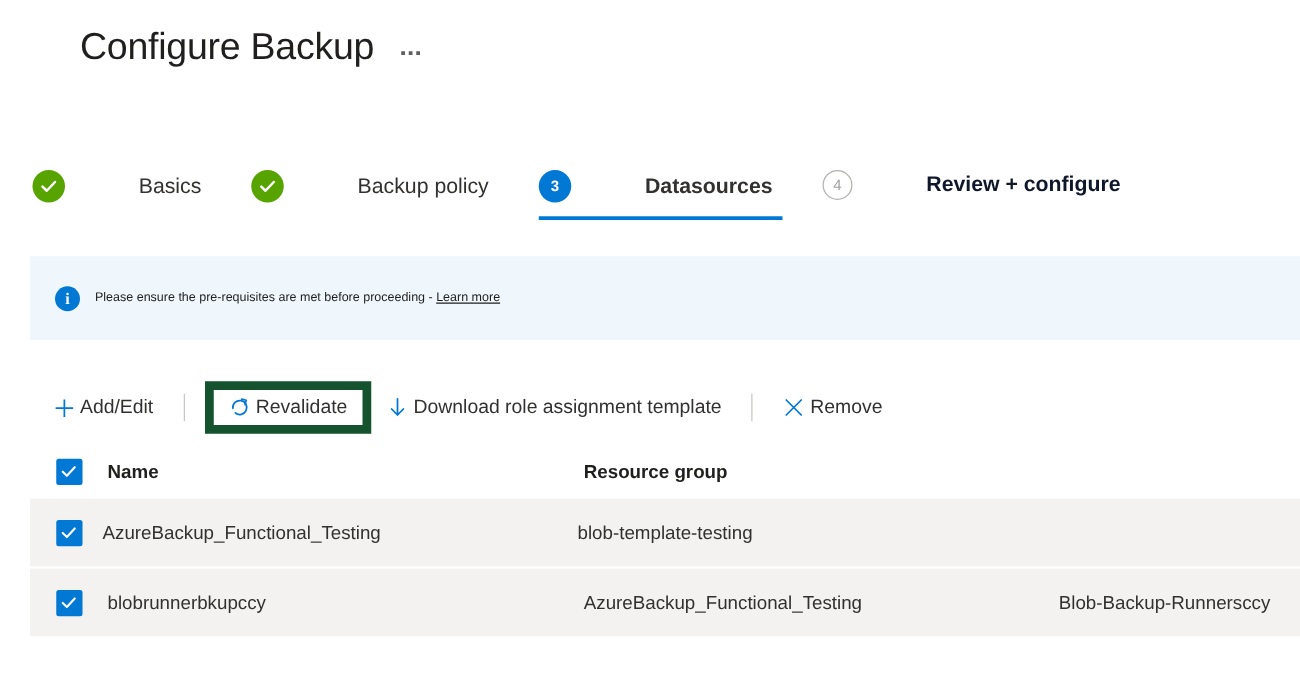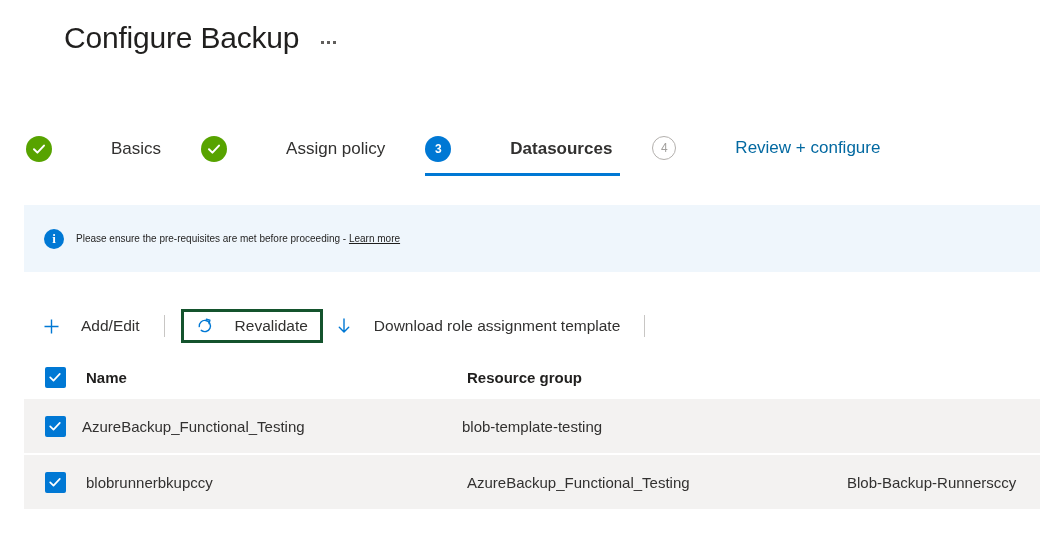--- a/index.html
+++ b/index.html
@@ -110,21 +110,21 @@
     color: #a19f9d;
     width: 24px; height: 24px;
   }
   .step-label {
     font-size: 17px;
     color: #323130;
     white-space: nowrap;
     margin-left: 48px;
   }
   .step.current .step-label { font-weight: 700; }
-  .step.disabled .step-label { color: #0369a1; }
+  .step.disabled .step-label { color: #0f172a; font-weight: bold; }
 
   .step.current::after {
     content: "";
     position: absolute;
     left: 4px; right: 6px; bottom: 0;
     height: 3px;
     background: #0078d4;
   }
 
   
@@ -168,21 +168,21 @@
     position: absolute;
     top: 305px;
     left: 30px;
     display: flex;
     align-items: center;
     height: 42px;
   }
   .tb-item {
     display: flex;
     align-items: center;
-    gap: 21px;
+    gap: 4px;
     padding: 8px 12px;
     cursor: pointer;
     white-space: nowrap;
   }
   .tb-label {
     font-size: 15.5px;
     color: #323130;
   }
   .tb-icon {
     color: #0078d4;
@@ -193,21 +193,21 @@
     flex: 0 0 auto;
   }
   .tb-icon svg { display: block; }
   .tb-sep {
     width: 1px;
     height: 22px;
     background: #c8c6c4;
     margin: 0 12px;
   }
   .tb-item.highlighted {
-    border: 3px solid #14532d;
+    border: 7px solid #14532d;
     padding: 5px 12px;
     margin-left: 4px;
   }
 
   
   .grid {
     position: absolute;
     top: 355px;
     left: 24px;
     width: 1030px;
@@ -309,21 +309,21 @@
     </span>
     <span class="step-label">Basics</span>
   </div>
 
   <div class="step">
     <span class="step-badge done">
       <svg width="14" height="14" viewBox="0 0 14 14">
           <path d="M2 7.3 L5.4 10.6 L12 3.6" stroke="#fff" stroke-width="2" fill="none" stroke-linecap="round" stroke-linejoin="round"></path>
         </svg>
     </span>
-    <span class="step-label">Assign policy</span>
+    <span class="step-label">Backup policy</span>
   </div>
 
   <div class="step current">
     <span class="step-badge active">3</span>
     <span class="step-label">Datasources</span>
   </div>
 
   <div class="step disabled">
     <span class="step-badge pending">4</span>
     <span class="step-label">Review + configure</span>
@@ -364,20 +364,28 @@
     <span class="tb-icon">
       <svg width="18" height="18" viewBox="0 0 18 18">
           <path d="M9 2 V14.6 M4.3 10.2 L9 15 L13.7 10.2" stroke="#0078d4" stroke-width="1.4" fill="none" stroke-linecap="round" stroke-linejoin="round"></path>
         </svg>
     </span>
     <span class="tb-label">Download role assignment template</span>
   </div>
 
   <div class="tb-sep"></div>
 
+  <div class="tb-item">
+    <span class="tb-icon">
+      <svg width="18" height="18" viewBox="0 0 18 18">
+          <path d="M3 3 L15 15 M15 3 L3 15" stroke="#0078d4" stroke-width="1.4" fill="none" stroke-linecap="round"></path>
+        </svg>
+    </span>
+    <span class="tb-label">Remove</span>
+  </div>
 
 </div>
 
 <div class="grid">
 
   <div class="grid-row grid-header">
     <div class="cell-check">
       <span class="checkbox">
         <svg width="14" height="14" viewBox="0 0 14 14">
             <path d="M2.2 7.4 L5.5 10.6 L11.8 3.8" stroke="#fff" stroke-width="1.7" fill="none" stroke-linecap="round" stroke-linejoin="round"></path>

